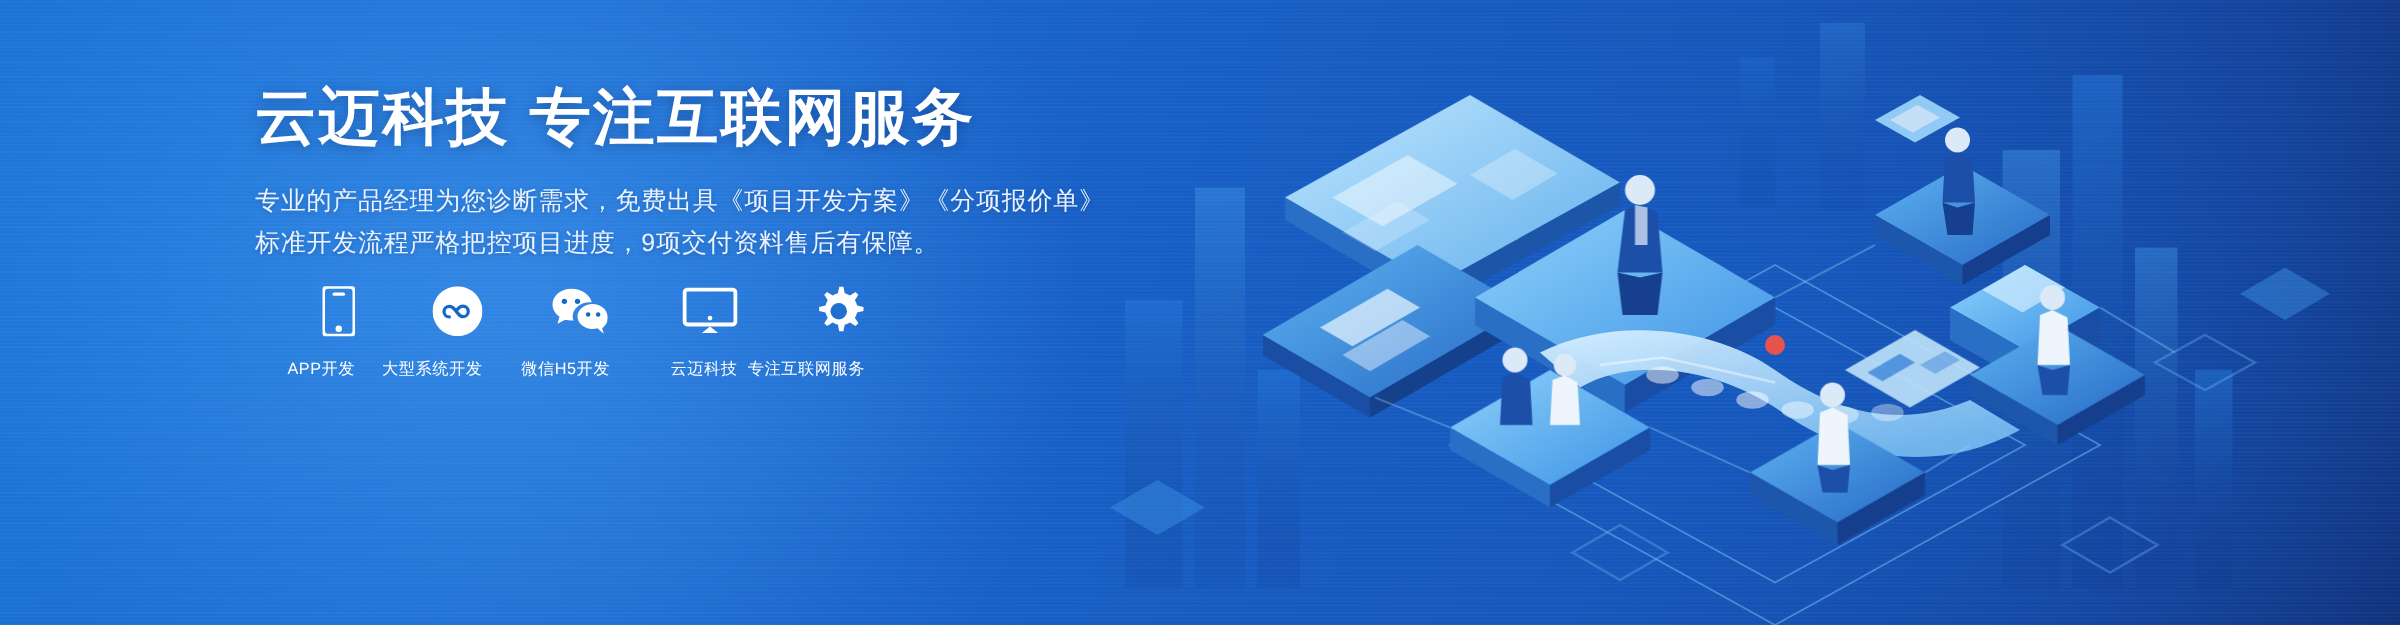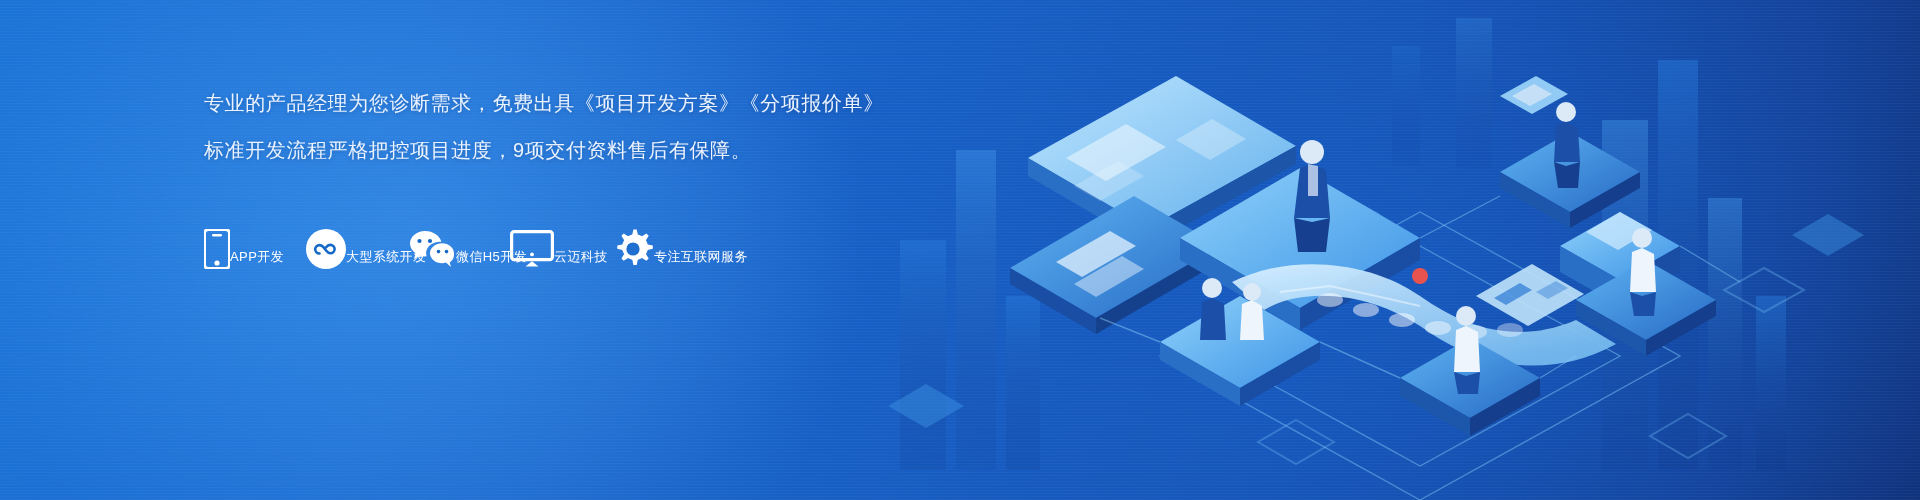--- a/index.html
+++ b/index.html
@@ -60,36 +60,36 @@
   }
   .subcopy{
     margin-top:21px;
     font-size:20px;
     line-height:1.68;
     color:#eaf3ff;
     letter-spacing:0.6px;
     white-space:nowrap;
     text-shadow:0 1px 4px rgba(0,25,70,0.25);
   }
-  .subcopy div + div{ margin-top:13px; }
+  .subcopy div + div{ margin-top:1px; }
 
   
   .services{
     position:absolute;
     left:204px; top:228px;
     display:flex;
     align-items:flex-end;
     gap:22px;
     z-index:5;
   }
   .service{
     width:80px;
     display:flex;
-    flex-direction:row;
-    align-items:center;
+    flex-direction:column;
+    align-items:flex-end;
     cursor:pointer;
   }
   .service .ico{
     height:42px;
     display:flex;
     align-items:center;
     justify-content:center;
   }
   .service .ico svg{ display:block; }
   .service .lbl{
@@ -295,20 +295,21 @@
         <path d="M300 342 L240 318"></path>
         <path d="M460 342 L540 378"></path>
         <path d="M680 378 L716 356"></path>
         <path d="M560 238 L640 196"></path>
         <path d="M820 246 L880 282"></path>
       </g>
     </svg>
   </div>
 
   <div class="copy">
+    <h1 class="headline">云迈科技 专注互联网服务</h1>
     <div class="subcopy">
       <div>专业的产品经理为您诊断需求，免费出具《项目开发方案》《分项报价单》</div>
       <div>标准开发流程严格把控项目进度，9项交付资料售后有保障。</div>
     </div>
   </div>
 
   <div class="services">
 
     <div class="service">
       <span class="ico">

